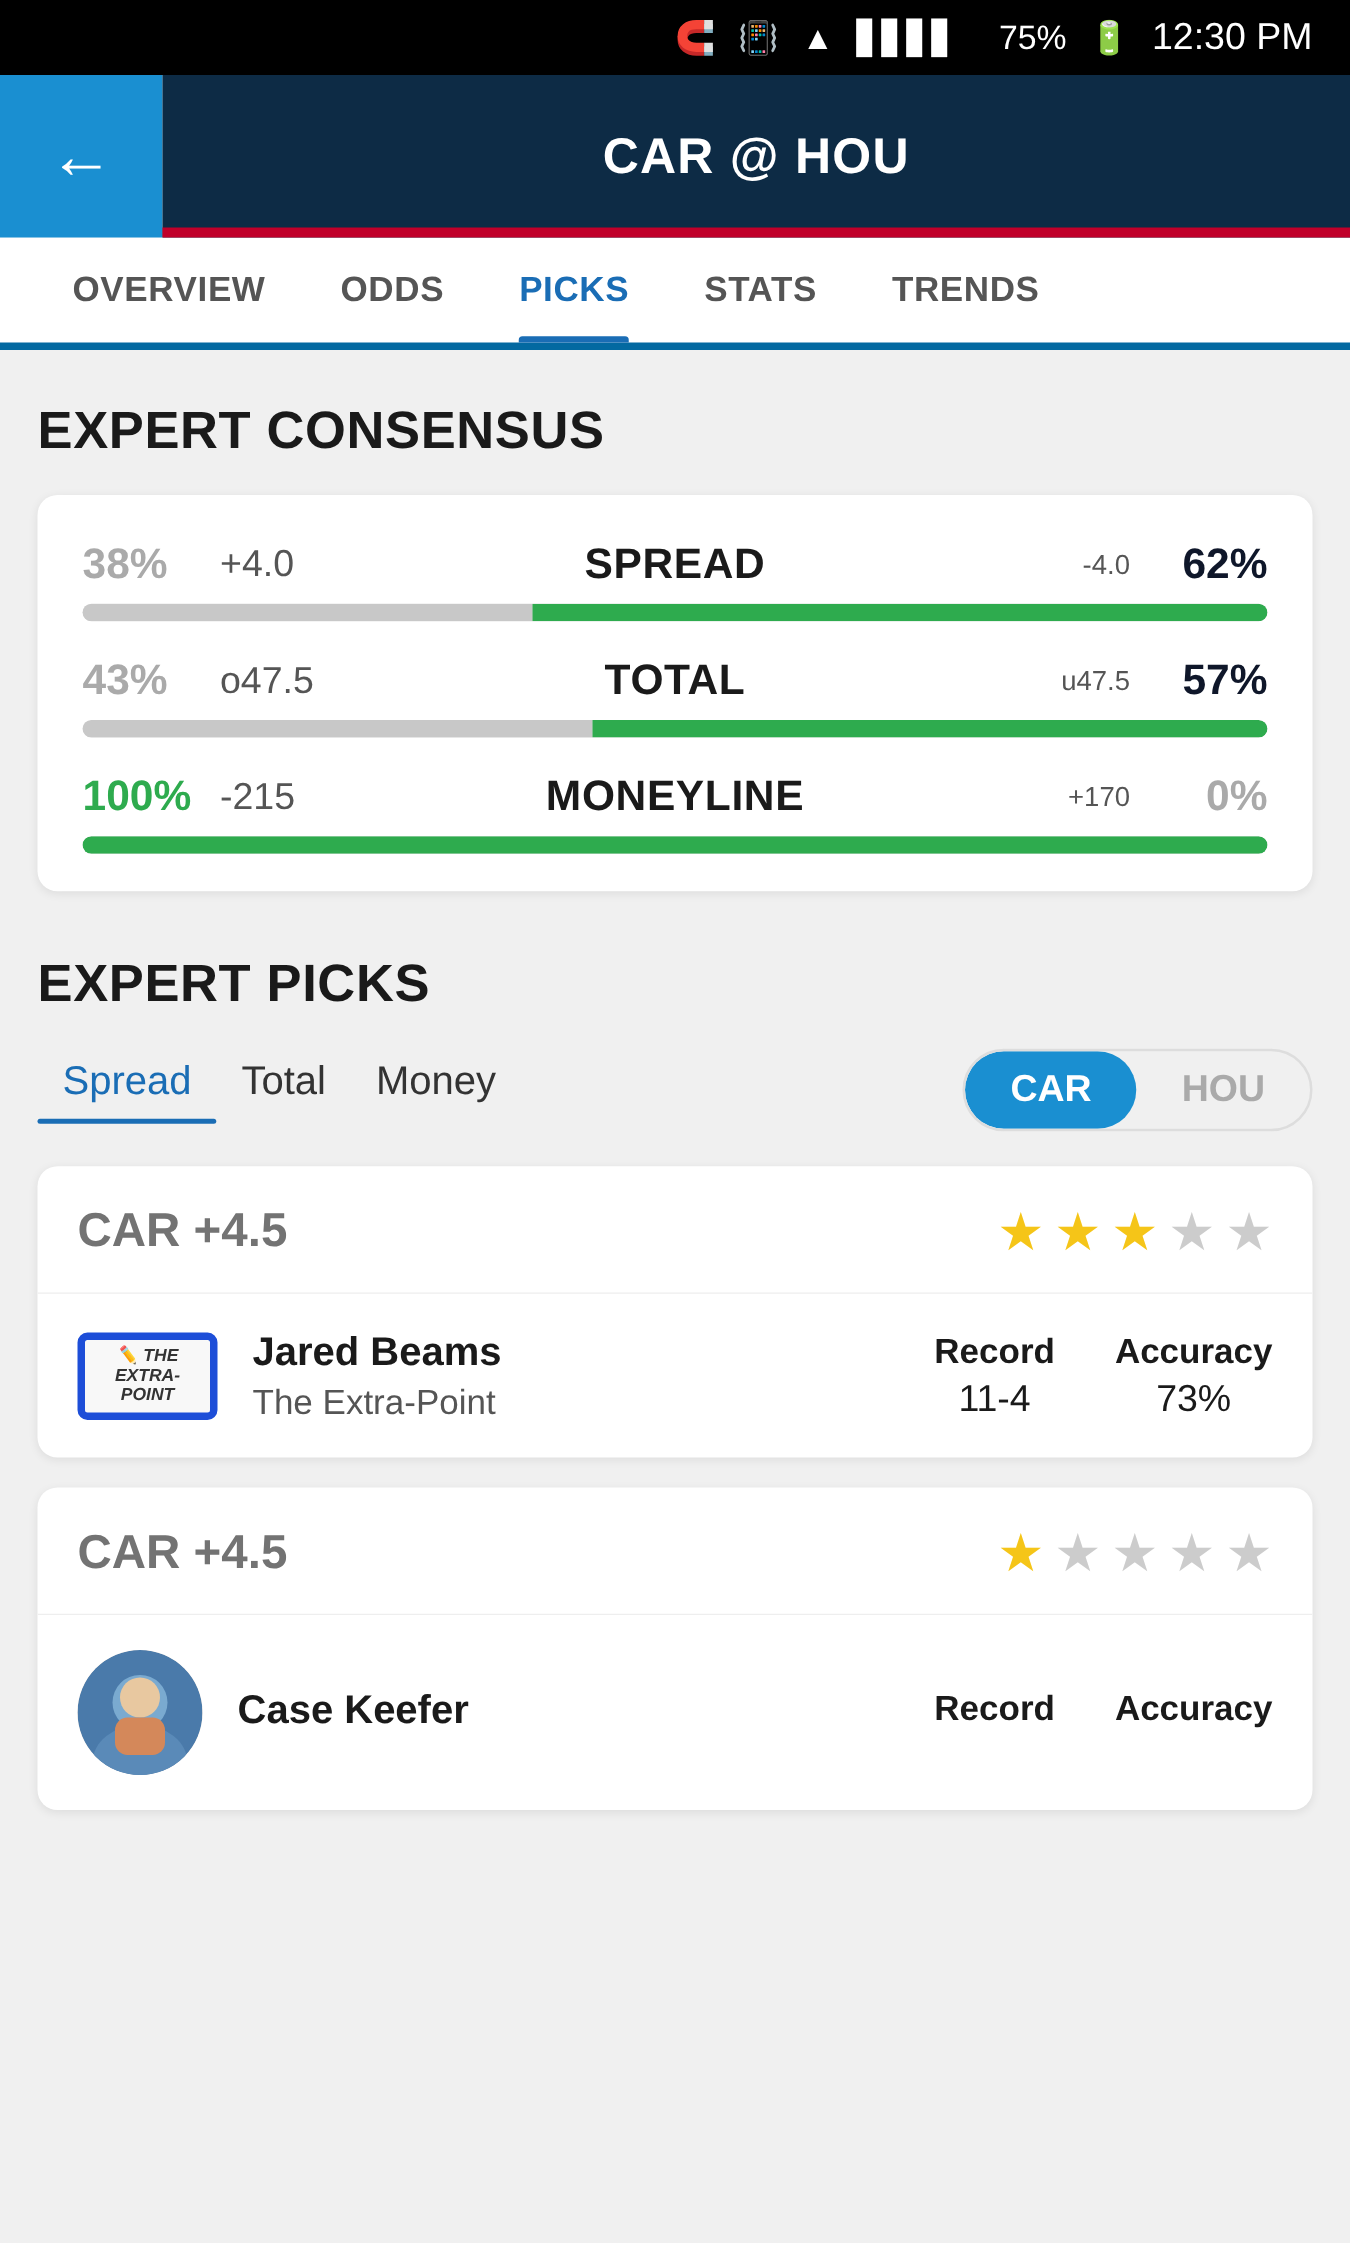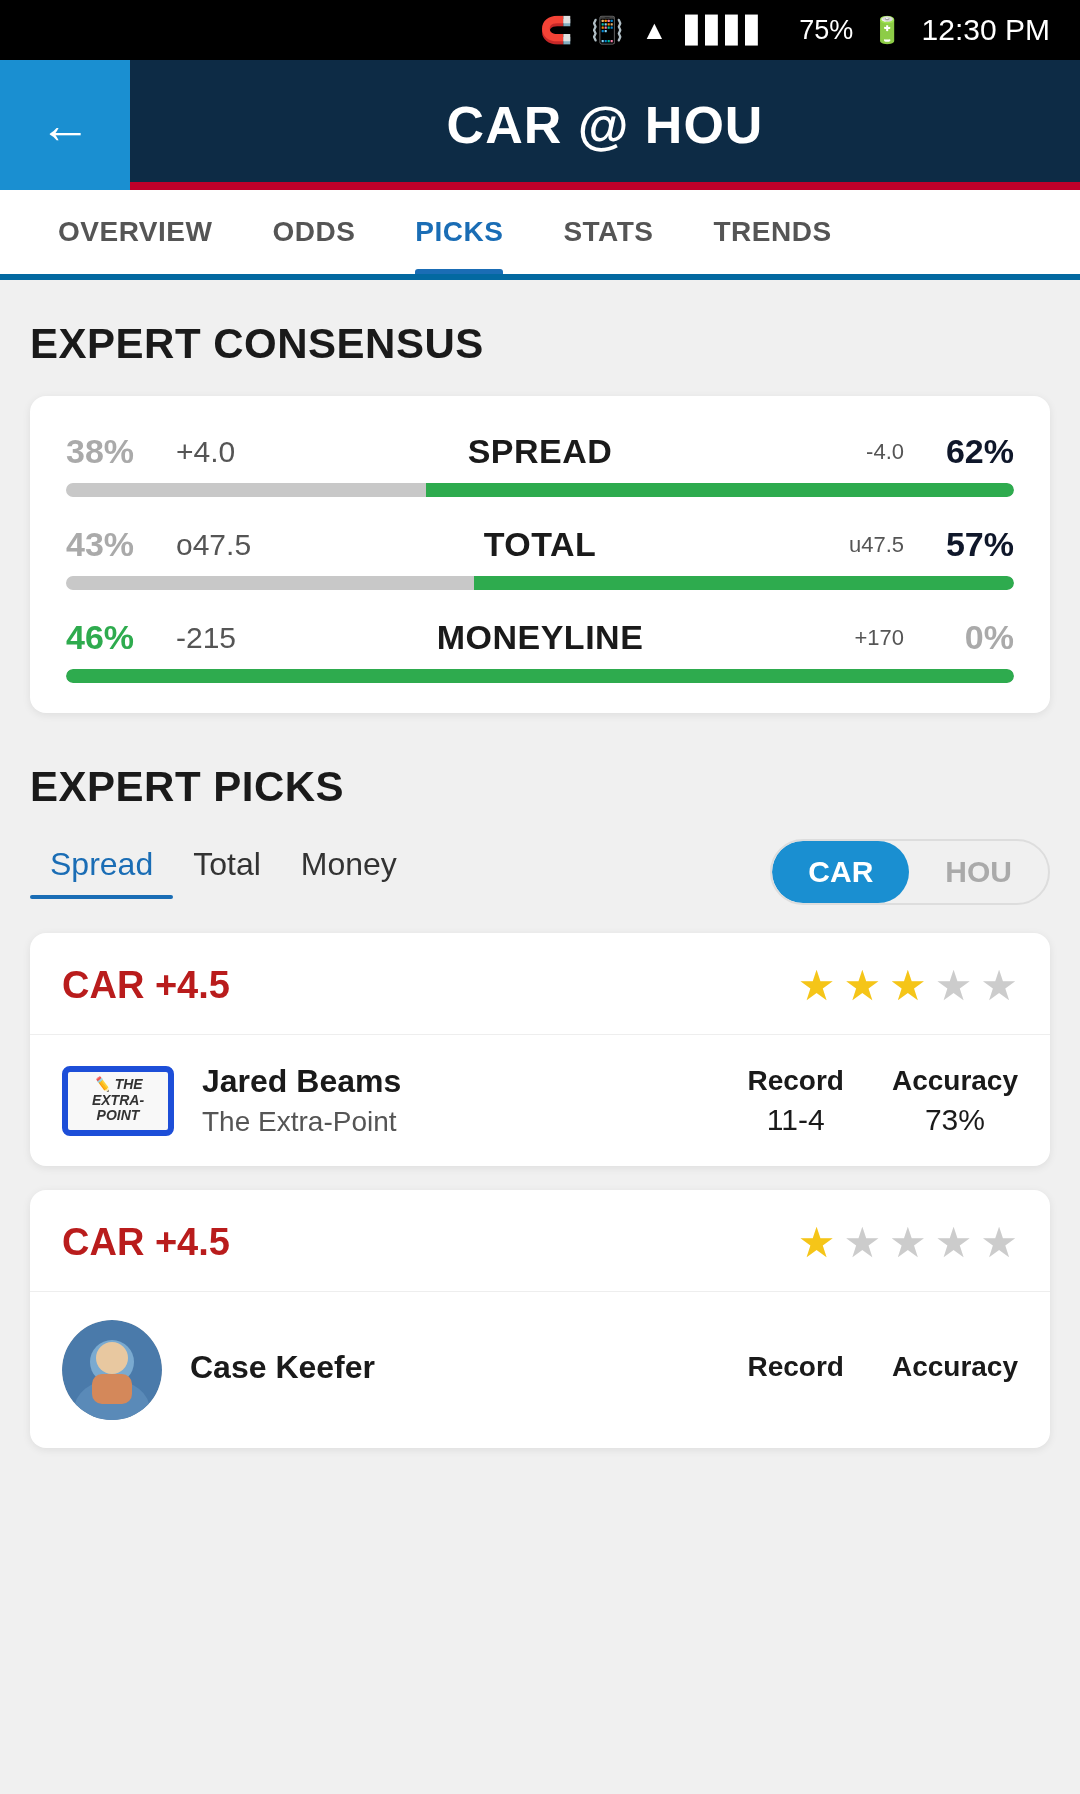--- a/index.html
+++ b/index.html
@@ -52,21 +52,21 @@
       content: '';
       position: absolute;
       bottom: 0;
       left: 0;
       right: 0;
       height: 8px;
       background: #c0002a;
     }
     .header-title {
       color: #fff;
-      font-size: 52px;
+      font-size: 40px;
       font-weight: 600;
       letter-spacing: 1px;
     }
     .back-arrow {
       color: #fff;
       font-size: 52px;
       font-weight: 300;
     }
 
     
@@ -249,21 +249,21 @@
       display: flex;
       align-items: center;
       justify-content: space-between;
       padding: 28px 32px 24px;
       border-bottom: 1px solid #eee;
     }
 
     .pick-title {
       font-size: 38px;
       font-weight: 800;
-      color: #b91c1c;
+      color: #737373;
     }
 
     .stars {
       display: flex;
       gap: 8px;
     }
     .star {
       font-size: 42px;
     }
     .star.filled { color: #f5c518; }
@@ -447,21 +447,21 @@
         <span class="consensus-pct-right green">57%</span>
       </div>
       <div class="progress-bar-container">
         <div class="progress-bar-left" style="width: 43%;"></div>
         <div class="progress-bar-right" style="width: 57%;"></div>
       </div>
     </div>
 
     <div class="consensus-row">
       <div class="consensus-labels">
-        <span class="consensus-pct-left green">46%</span>
+        <span class="consensus-pct-left green">100%</span>
         <span class="consensus-value-left">-215</span>
         <span class="consensus-label">MONEYLINE</span>
         <span class="consensus-value-right">+170</span>
         <span class="consensus-pct-right">0%</span>
       </div>
       <div class="progress-bar-container">
         <div class="progress-bar-left" style="width: 100%; background: #2eab4e; border-radius: 7px;"></div>
         <div class="progress-bar-right" style="width: 0%;"></div>
       </div>
     </div>

